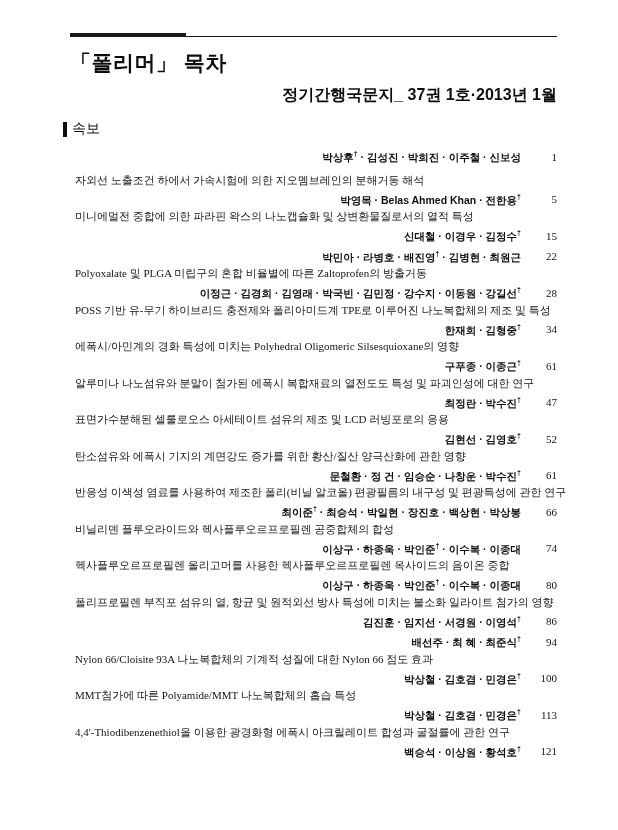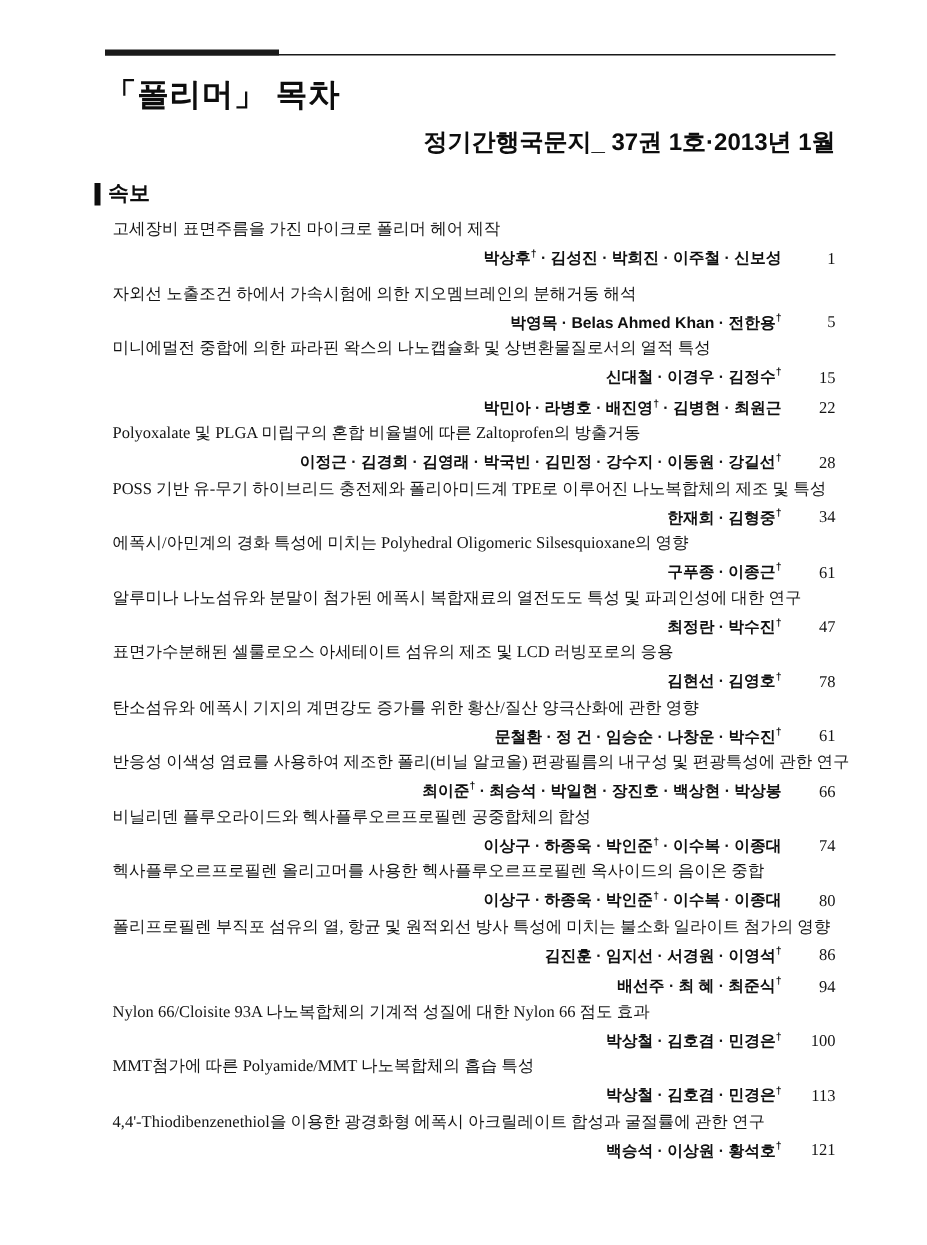--- a/index.html
+++ b/index.html
@@ -36,21 +36,21 @@
   }
   .issue-info{
     text-align:right;
     font-size:16px;font-weight:bold;
     color:#0d0d0d;
     margin-bottom:14px;
   }
   .section-head{
     display:flex;align-items:center;
     margin:12px 0 8px 0;
-    font-size:14px;font-weight:bold;color:#0d0d0d;
+    font-size:14px;font-weight:normal;color:#0d0d0d;
   }
   .section-head .bar{
     width:4px;height:15px;background:#0d0d0d;
     margin-right:5px;display:inline-block;
   }
   .article{margin-bottom:2px;}
   .a-title{
     padding-left:12px;
     font-family:"Liberation Serif","DejaVu Serif",serif;
     font-size:11px;
@@ -87,21 +87,20 @@
   <h1 class="page-title">「폴리머」 목차</h1>
 
   <div class="issue-info">정기간행국문지_ 37권 1호·2013년 1월</div>
 
   <div class="section">
     <div class="section-head">
       <span class="bar"></span>
       <span>속보</span>
     </div>
     <div class="article">
-      <div class="a-title">고세장비 표면주름을 가진 마이크로 폴리머 헤어 제작</div>
       <div class="a-line">
         <span class="authors">박상후<sup>†</sup> · 김성진 · 박희진 · 이주철 · 신보성</span>
         <span class="pagenum">1</span>
       </div>
     </div>
   </div>
 
   <div class="sec-gap"></div>
 
   <div class="section">
@@ -158,21 +157,21 @@
       <div class="a-line">
         <span class="authors">최정란 · 박수진<sup>†</sup></span>
         <span class="pagenum">47</span>
       </div>
     </div>
 
     <div class="article">
       <div class="a-title">표면가수분해된 셀룰로오스 아세테이트 섬유의 제조 및 LCD 러빙포로의 응용</div>
       <div class="a-line">
         <span class="authors">김현선 · 김영호<sup>†</sup></span>
-        <span class="pagenum">78</span>
+        <span class="pagenum">52</span>
       </div>
     </div>
 
     <div class="article">
       <div class="a-title">탄소섬유와 에폭시 기지의 계면강도 증가를 위한 황산/질산 양극산화에 관한 영향</div>
       <div class="a-line">
         <span class="authors">문철환 · 정 건 · 임승순 · 나창운 · 박수진<sup>†</sup></span>
         <span class="pagenum">61</span>
       </div>
     </div>

